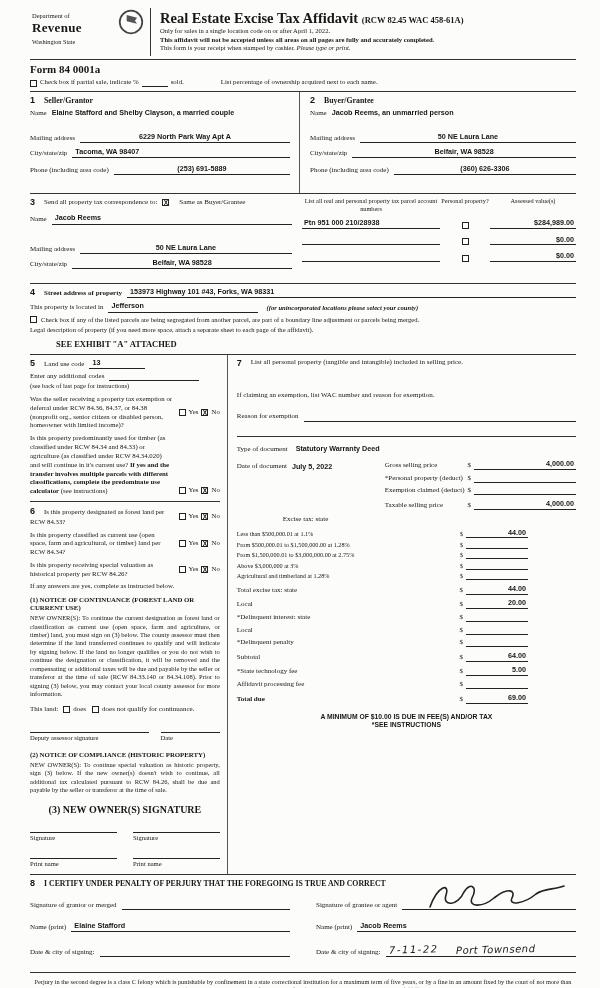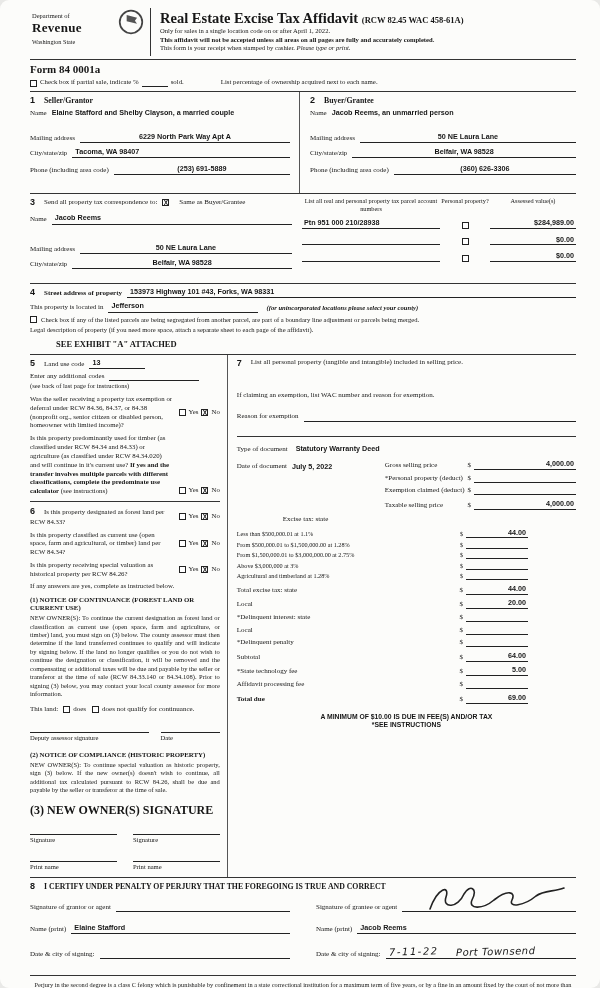--- a/index.html
+++ b/index.html
@@ -1,21 +1,21 @@
 <!DOCTYPE html>
 <html><head>
 <meta charset="utf-8">
 <style>
   * { margin:0; padding:0; box-sizing:border-box; }
   html,body { width:600px; }
   body { background:#e9e9e7; }
   .page {
     width:600px; height:988px; background:#fcfcfa; color:#161616;
     font-family:"Liberation Serif", serif; font-size:7px; line-height:1.3;
-    padding:8px 24px 4px 30px; position:relative; overflow:hidden;border-radius:9px;
+    padding:8px 24px 4px 30px; position:relative; overflow:hidden;
   }
   .val { font-family:"Liberation Sans", sans-serif; font-weight:bold; font-size:7.2px; }
   .cb {
     display:inline-block; width:7px; height:7px; border:1px solid #222; background:#fff;
     font:bold 6.5px "Liberation Sans", sans-serif; line-height:6.5px; text-align:center;
     vertical-align:-1px; flex:none;
   }
   
   .hdr { display:flex; }
   .hdr-logo { width:120px; position:relative; padding:4px 0 2px 2px; }
@@ -65,21 +65,21 @@
   .cols56 { display:flex; border-top:1.2px solid #333; min-height:420px; }
   .lcol56 { width:272px; border-right:1px solid #555; padding:3px 7px 5px 0; }
   .rcol56 { flex:1; padding:3px 0 5px 9px; display:flex; flex-direction:column; }
   .q { display:flex; margin-top:4px; font-size:6.8px; }
   .qtext { flex:1; padding-right:6px; }
   .yn { white-space:nowrap; display:flex; align-items:center; gap:3px; align-self:center; font-size:6.8px; }
   .yn.bottom { align-self:flex-end; margin-bottom:1px; }
   .s6block { border-top:1px solid #333; margin-top:5px; padding-top:2px; }
   .notice-title { font-weight:bold; font-size:6.8px; margin-top:5px; }
   .notice-body { font-size:6.5px; margin-top:1px; text-align:justify; }
-  .center-bold { font-weight:bold; font-size:12px; margin-top:8px; }
+  .center-bold { text-align:center; font-weight:bold; font-size:10px; margin-top:8px; }
   .dep-row { display:flex; gap:12px; margin-top:18px; }
   .dep-sig { flex:2; } .dep-date { flex:1; }
   .sigline { border-top:1px solid #222; height:1px; }
   .siglabel { font-size:6.6px; margin-top:1px; }
   .sigpair { display:flex; gap:16px; margin-top:16px; }
   .sigbox { flex:1; }
   
   .sp18 { height:18px; } .sp8 { height:8px; }
   .hrline { border-top:1px solid #333; margin:6px 0 3px; }
   .trow { display:flex; align-items:flex-end; margin-top:3.5px; }
@@ -526,21 +526,21 @@
     </div>
   </div>
 
   <div class="s8">
     <div class="sec-head">
       <span class="num">8</span>
       <span class="certify">I CERTIFY UNDER PENALTY OF PERJURY THAT THE FOREGOING IS TRUE AND CORRECT</span>
     </div>
     <div class="grid8">
       <div class="frow row8">
-        <span class="flabel">Signature of grantor or agent</span>
+        <span class="flabel">Signature of grantor or merged</span>
         <span class="fill"></span>
       </div>
       <div class="frow row8 sigcell">
         <span class="flabel">Signature of grantee or agent</span>
         <span class="fill"></span>
         <svg class="scribble" width="150" height="36" viewBox="0 0 150 36">
           <path d="M8 28 C 16 6, 28 4, 24 16 C 20 28, 36 27, 42 13 C 48 3, 56 7, 50 19 C 46 28, 60 29, 72 19 C 86 8, 94 11, 90 19 C 86 27, 102 25, 114 15 C 122 9, 132 11, 142 7" fill="none" stroke="#232323" stroke-width="1.6" stroke-linecap="round"></path>
         </svg>
       </div>
       <div class="frow row8">

